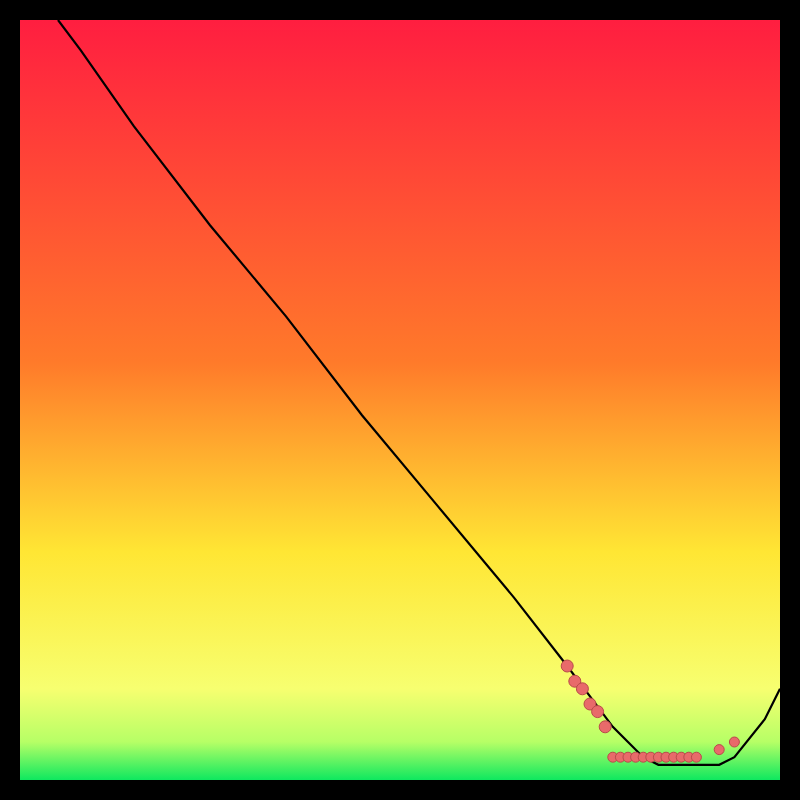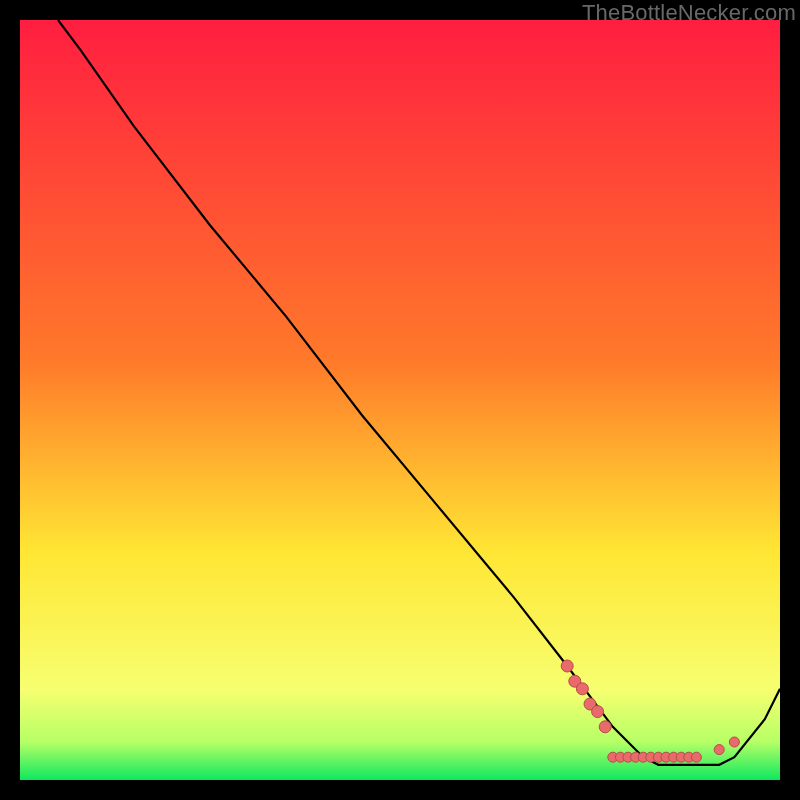--- a/index.html
+++ b/index.html
@@ -58,14 +58,13 @@
           <circle cx="646.0" cy="737.2" r="5" fill="#e86a6a" stroke="#b94a4a" stroke-width="1"></circle>
           <circle cx="653.6" cy="737.2" r="5" fill="#e86a6a" stroke="#b94a4a" stroke-width="1"></circle>
           <circle cx="661.2" cy="737.2" r="5" fill="#e86a6a" stroke="#b94a4a" stroke-width="1"></circle>
           <circle cx="668.8" cy="737.2" r="5" fill="#e86a6a" stroke="#b94a4a" stroke-width="1"></circle>
           <circle cx="676.4" cy="737.2" r="5" fill="#e86a6a" stroke="#b94a4a" stroke-width="1"></circle>
           <circle cx="699.2" cy="729.6" r="5" fill="#e86a6a" stroke="#b94a4a" stroke-width="1"></circle>
           <circle cx="714.4" cy="722.0" r="5" fill="#e86a6a" stroke="#b94a4a" stroke-width="1"></circle>
         </g>
     </svg>
   </div>
-  <div class="watermark">TheBottleNecker.com</div>
 </div>
 
 </body></html>

